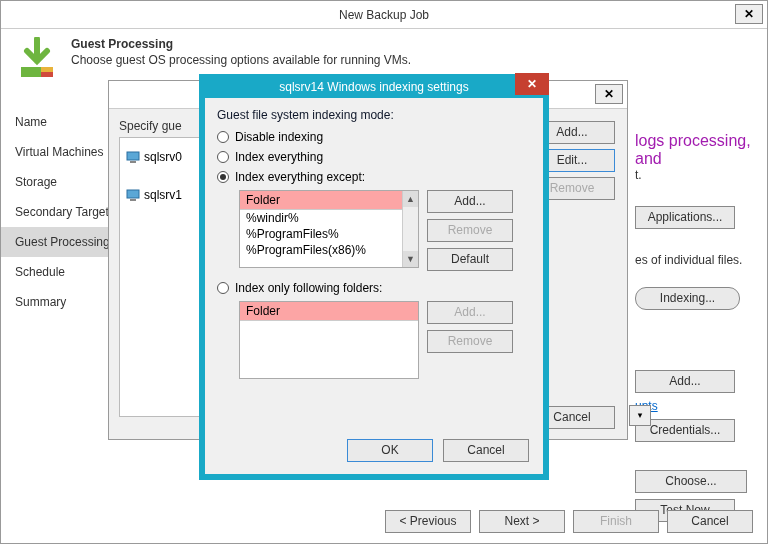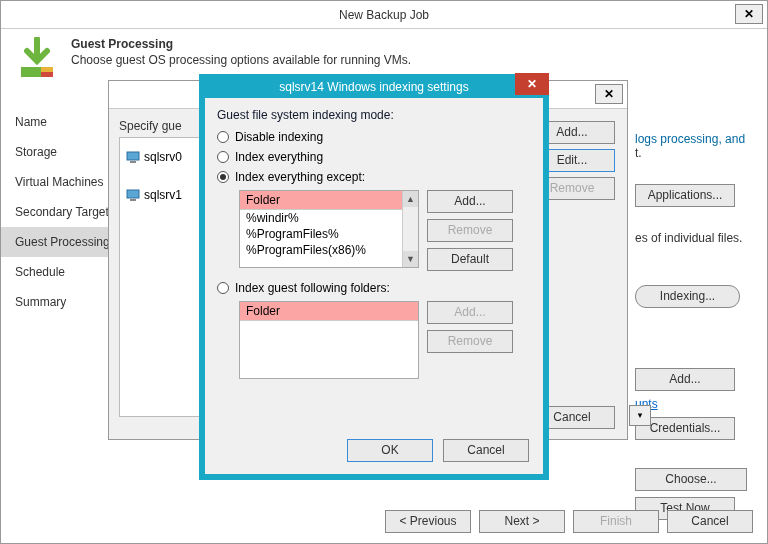--- a/index.html
+++ b/index.html
@@ -84,34 +84,34 @@
     </div>
     <div class="header-text">
       <h2>Guest Processing</h2>
       <p>Choose guest OS processing options available for running VMs.</p>
     </div>
   </div>
 
   <div class="main-body">
     <div class="nav-col">
       <div class="nav-item">Name</div>
+      <div class="nav-item">Virtual Machines</div>
       <div class="nav-item">Storage</div>
-      <div class="nav-item">Virtual Machines</div>
       <div class="nav-item">Secondary Target</div>
       <div class="nav-item active">Guest Processing</div>
       <div class="nav-item">Schedule</div>
       <div class="nav-item">Summary</div>
     </div>
   </div>
 
   <div style="position:absolute; left:634px; top:131px; width:120px;">
-    <div style="font-size:12px;color:#0369a1;">logs processing, and</div>
+    <div style="font-size:16px;color:#a21caf;">logs processing, and</div>
     <div style="font-size:12px;color:#333;margin-bottom:24px;">t.</div>
     <div class="btn" style="width:100px;margin-bottom:24px;">Applications...</div>
-    <div style="font-size:12px;color:#333;margin-bottom:40px;">es of individual files.</div>
+    <div style="font-size:12px;color:#333;margin-bottom:20px;">es of individual files.</div>
     <div class="btn" style="width:105px;margin-bottom:60px;border-radius:11px;">Indexing...</div>
     <div class="btn" style="width:100px;margin-bottom:6px;">Add...</div>
     <div style="margin-bottom:6px;"><span class="link">unts</span></div>
     <div class="btn" style="width:100px;margin-bottom:28px;">Credentials...</div>
     <div class="btn" style="width:112px;margin-bottom:6px;">Choose...</div>
     <div class="btn" style="width:100px;">Test Now</div>
   </div>
   <div class="dropdown">▾</div>
 
   <div class="footer">
@@ -190,21 +190,21 @@
       </div>
       <div class="folder-btns">
         <div class="btn">Add...</div>
         <div class="btn disabled">Remove</div>
         <div class="btn">Default</div>
       </div>
     </div>
 
     <div class="radio-row">
       <div class="radio"></div>
-      <span>Index guest following folders:</span>
+      <span>Index only following folders:</span>
     </div>
 
     <div class="folder-box">
       <div class="folder-list" style="height:78px;">
         <div class="fhdr">Folder</div>
       </div>
       <div class="folder-btns">
         <div class="btn disabled">Add...</div>
         <div class="btn disabled">Remove</div>
       </div>

